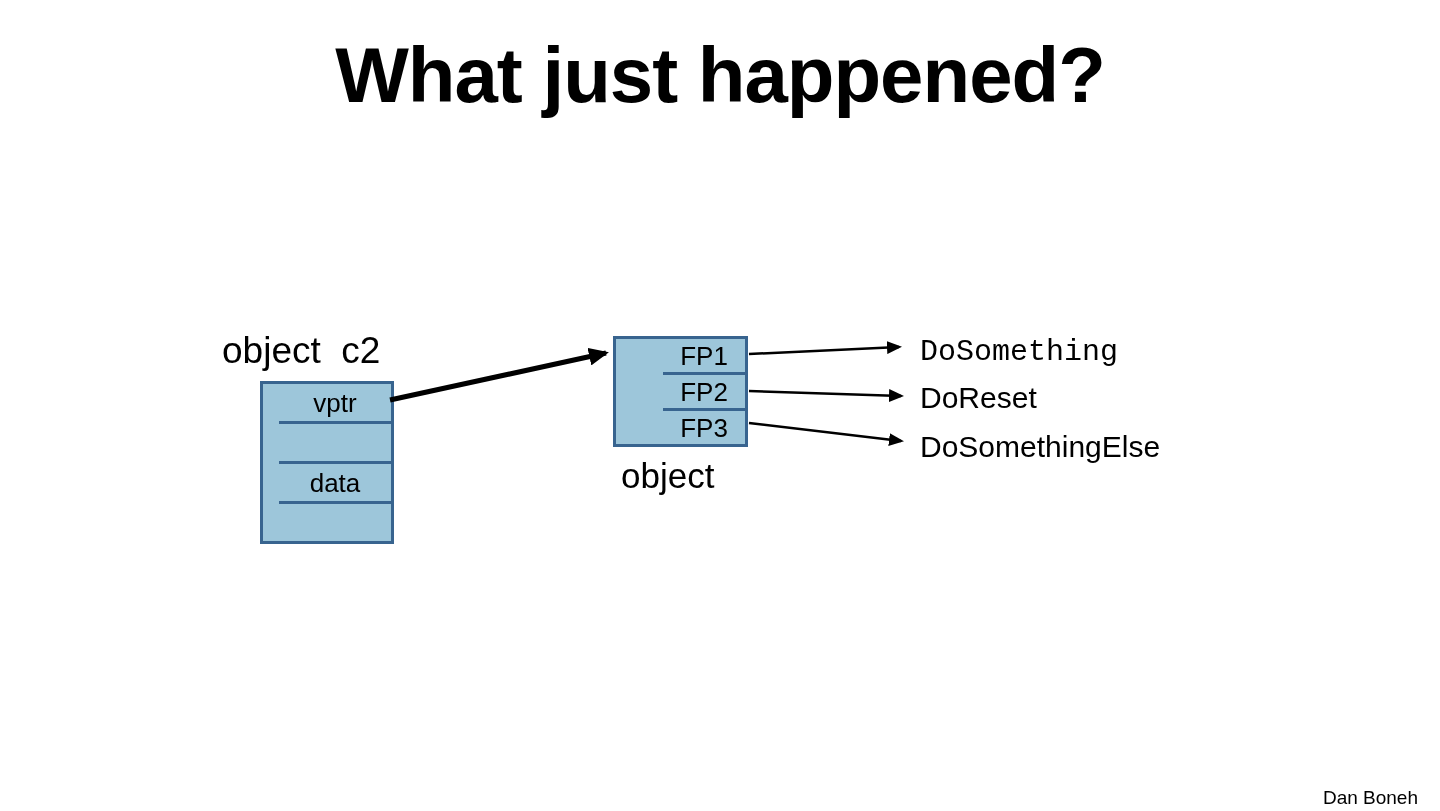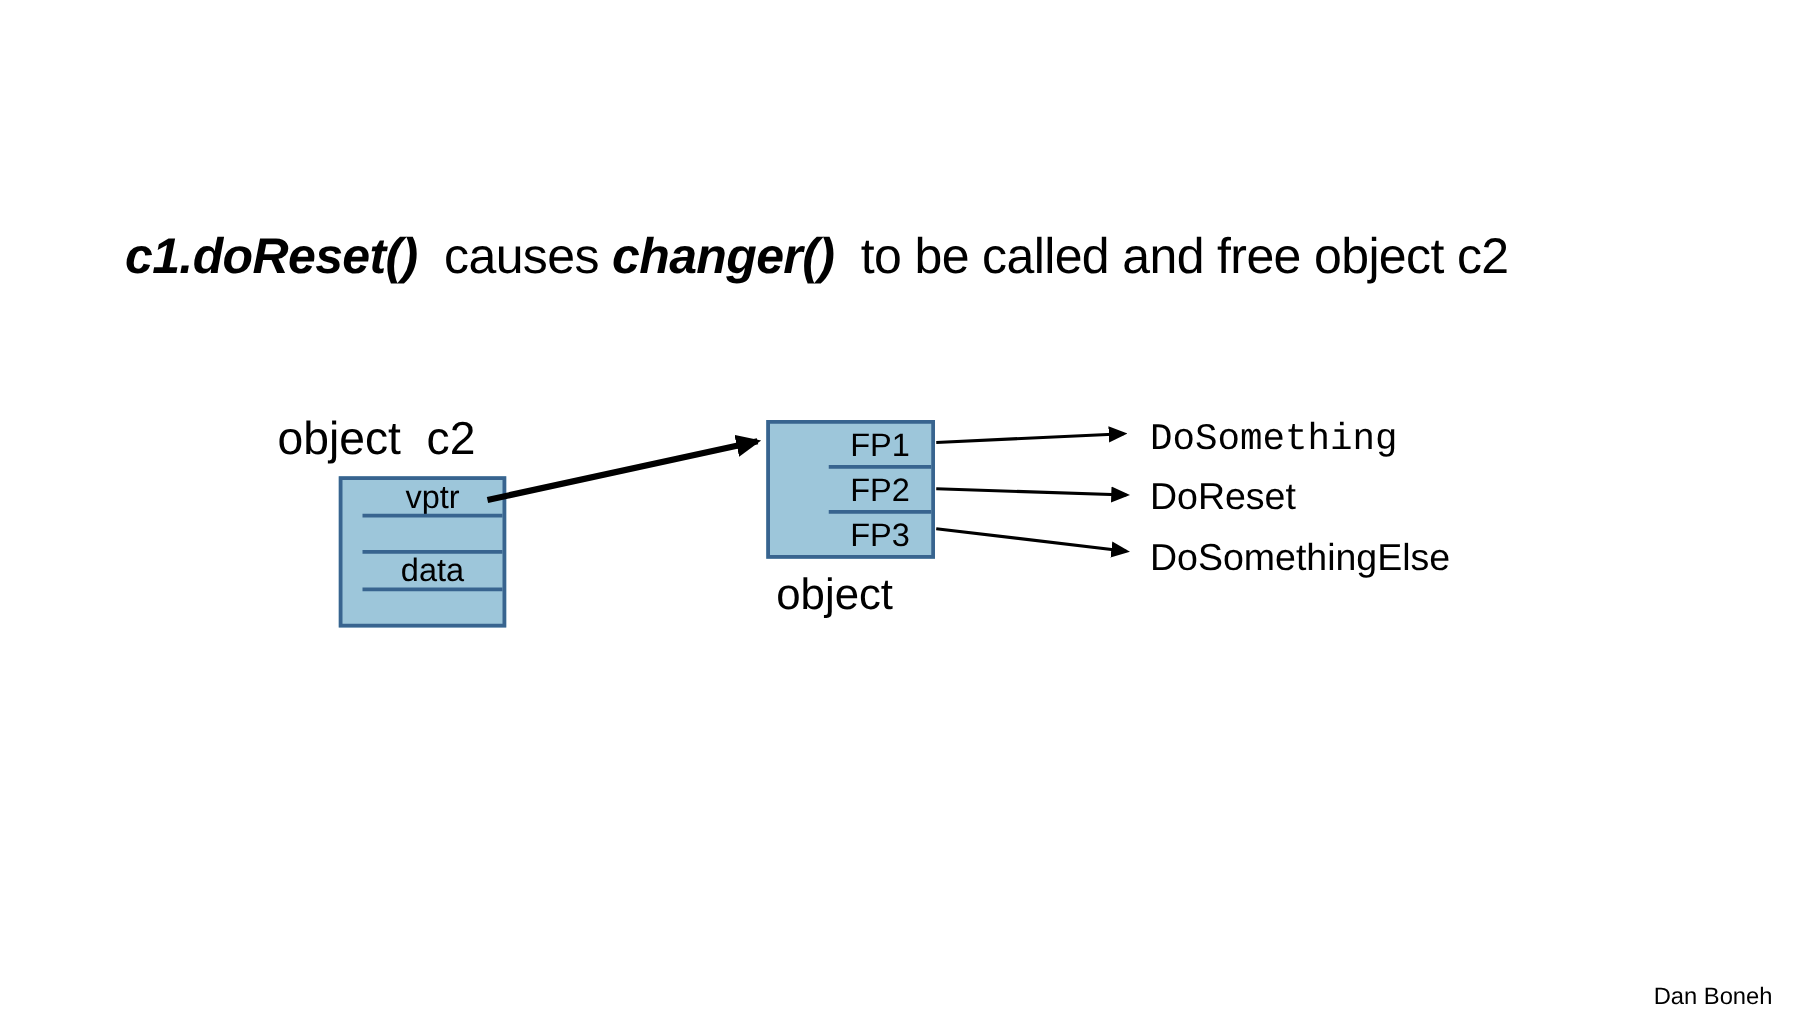--- a/index.html
+++ b/index.html
@@ -61,21 +61,21 @@
   .mem-box .cell {
     flex: 1;
     display: flex;
     align-items: center;
     justify-content: center;
     font-size: 26px;
     line-height: 1;
   }
   .mem-box .cell + .cell { border-top: 3px solid var(--cell-border); }
 
-  .object-box { left: 271px; top: 381px; width: 134px; height: 121px; padding-left: 16px; }
+  .object-box { left: 260px; top: 381px; width: 134px; height: 163px; padding-left: 16px; }
   .vtable-box { left: 613px; top: 336px; width: 135px; height: 111px; padding-left: 47px; }
 
   .vtable-label {
     position: absolute;
     left: 621px;
     top: 456px;
     font-size: 35px;
   }
 
   .fn-label {
@@ -106,22 +106,22 @@
     top: 787px;
     font-size: 19px;
     margin-left: 34px;
   }
 </style>
 </head>
 <body>
 
 <div class="slide">
 
+  <h1 class="title">What just happened?</h1>
 
-  <p class="subtitle"><span class="bi">c1.doReset()</span><span>  causes </span><span class="bi">changer()</span><span>  to be called and free object c2</span></p>
 
   <div class="object-label">object  c2</div>
 
   <div class="mem-box object-box">
     <div class="cell">vptr</div>
     <div class="cell"></div>
     <div class="cell">data</div>
     <div class="cell"></div>
   </div>
 

